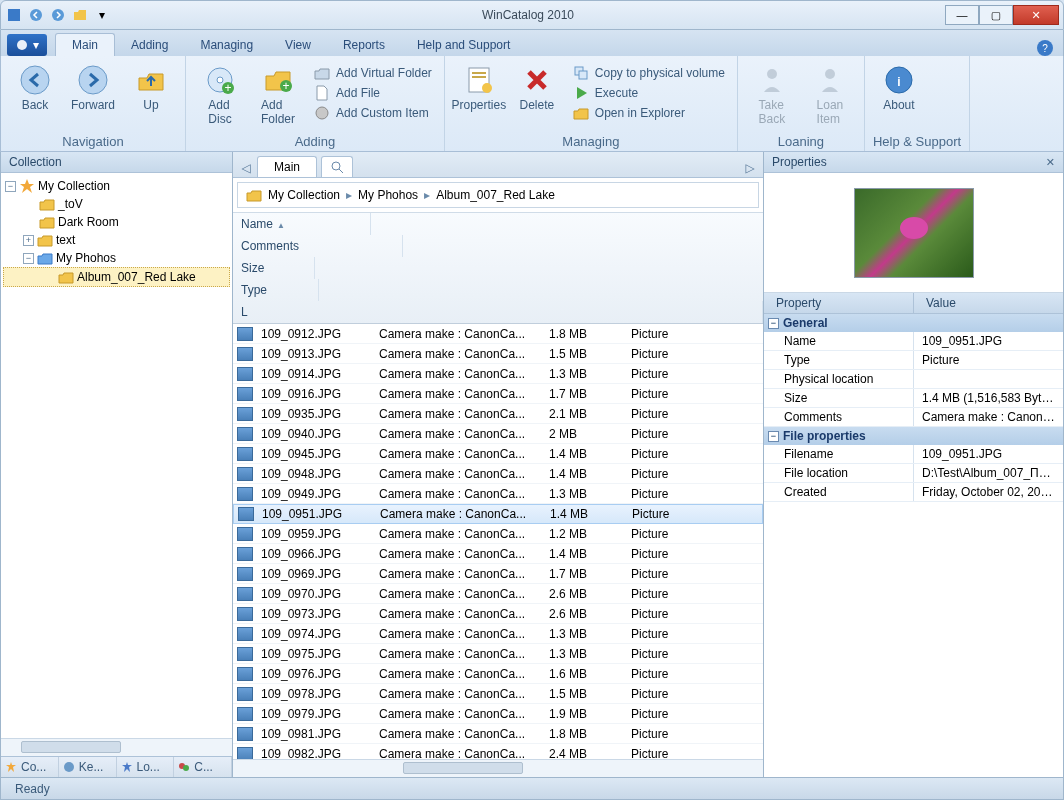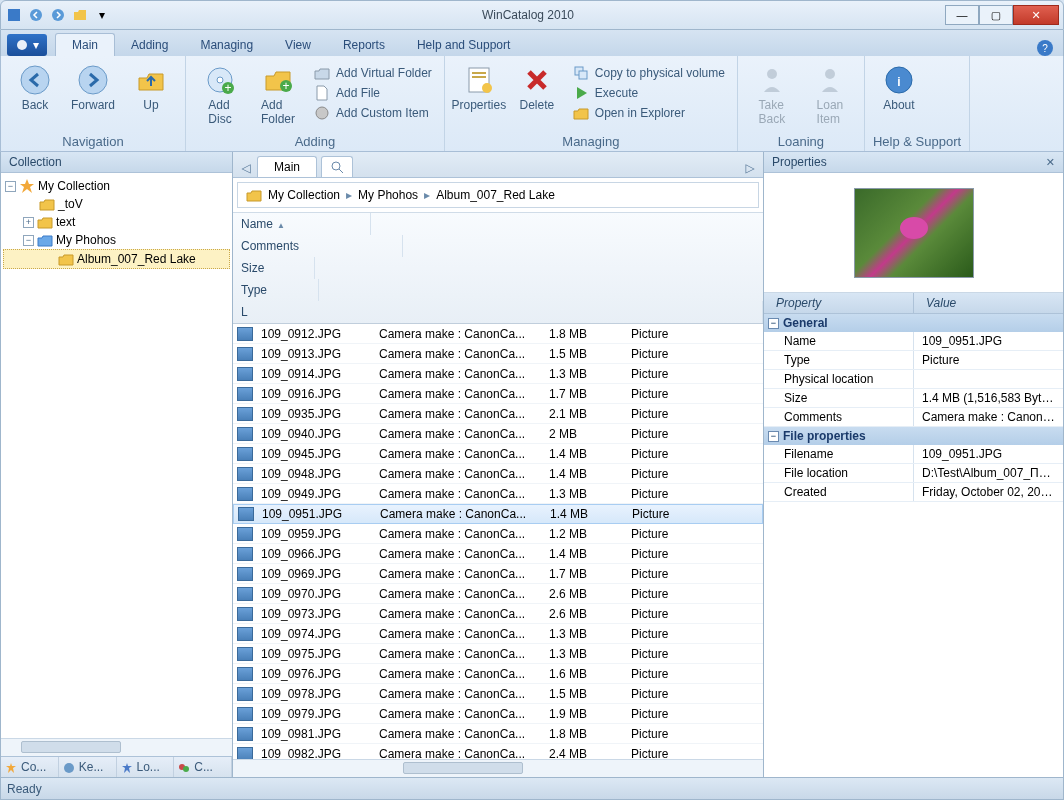--- a/index.html
+++ b/index.html
@@ -43,21 +43,21 @@
 .tree { flex:1; overflow:auto; padding:4px 2px;}
 .tnode { display:flex; align-items:center; gap:3px; padding:1px 2px; white-space:nowrap;}
 .tnode .exp { width:11px; height:11px; border:1px solid #8fa6bc; font-size:9px; line-height:9px; text-align:center; color:#4a6a8a;}
 .tnode.indent1 { padding-left:20px;}
 .tnode.indent2 { padding-left:38px;}
 .tnode.sel { background:#fdf2c4; border:1px dotted #caa94a;}
 .ticon { width:16px; height:16px; display:inline-flex; align-items:center; justify-content:center;}
 .hscroll { height:18px; background:#eef4fa; border-top:1px solid #cad8e6; position:relative;}
 .hscroll .thumb { position:absolute; left:20px; top:2px; height:12px; width:100px; background:#d0ddea; border:1px solid #aebfcf; border-radius:2px;}
 .bottom-tabs { display:flex; border-top:1px solid #adc2d8;}
-.btab { flex:1; display:flex; align-items:flex-end; gap:4px; padding:3px 4px; background:linear-gradient(#e6eef8,#d6e2ee); border-right:1px solid #c1d0e0; font-size:11px; color:#3a5a7a; overflow:hidden;}
+.btab { flex:1; display:flex; align-items:center; gap:4px; padding:3px 4px; background:linear-gradient(#e6eef8,#d6e2ee); border-right:1px solid #c1d0e0; font-size:11px; color:#3a5a7a; overflow:hidden;}
 
 
 .panel-center { flex:1; background:#fff; display:flex; flex-direction:column; min-width:0;}
 .tabstrip { height:26px; background:linear-gradient(#e2ecf6,#d4e1ee); display:flex; align-items:flex-end; padding:0 4px; border-bottom:1px solid #adc2d8;}
 .tabstrip .navarrow { width:18px; height:18px; color:#5a7a9a; display:flex; align-items:center; justify-content:center;}
 .filetab { background:#fff; border:1px solid #adc2d8; border-bottom:none; padding:3px 16px; border-top-left-radius:3px; border-top-right-radius:3px; margin:0 2px;}
 .filetab.icon { padding:3px 8px;}
 .breadcrumb { display:flex; align-items:center; gap:6px; padding:4px 8px; border:1px solid #c8d6e4; margin:4px; background:#fff;}
 .breadcrumb .sep { color:#6a8aaa;}
 .col-headers { display:flex; background:linear-gradient(#f8fbfe,#e8eff6); border-top:1px solid #d0dce8; border-bottom:1px solid #c0cedc;flex-direction:column;}
@@ -77,32 +77,32 @@
 .center-hscroll .thumb { position:absolute; left:170px; top:2px; height:12px; width:120px; background:#d0ddea; border:1px solid #aebfcf; border-radius:2px;}
 
 
 .panel-right { width:300px; background:#fff; display:flex; flex-direction:column; border-left:1px solid #9fb6cc;}
 .panel-right .panel-header { display:flex; align-items:center;}
 .panel-right .panel-header .closex { margin-left:auto; color:#4a6a8a; font-size:11px;}
 .preview { height:120px; display:flex; align-items:center; justify-content:center; border-bottom:1px solid #cad8e6;}
 .preview .img { width:120px; height:90px; background:linear-gradient(135deg,#3a6a2a 0%,#5a8a3a 40%,#c23a8a 50%,#5a8a3a 60%,#2a5a1a 100%); border:1px solid #8a9aaa; position:relative;}
 .preview .img:after { content:""; position:absolute; left:50%; top:45%; width:28px; height:22px; background:#d84aa8; border-radius:50%; transform:translate(-50%,-50%);}
 .propgrid-head { display:flex; background:linear-gradient(#d8e6f4,#c6d8ea); border-bottom:1px solid #adc2d8;}
-.propgrid-head div { padding:3px 12px; color:#2a4a6a;font-style:italic;}
+.propgrid-head div { padding:3px 12px; color:#2a4a6a;}
 .pg-prop { width:150px; border-right:1px solid #adc2d8;}
 .pg-val { flex:1;}
 .propgrid { flex:1; overflow:auto;}
 .pgroup { background:linear-gradient(#c8dcf0,#b4cee8); padding:2px 4px; color:#1a3a6a; font-weight:600; display:flex; align-items:center; gap:4px;}
 .pgroup .exp { width:11px; height:11px; border:1px solid #6a8ab0; background:#fff; font-size:9px; line-height:9px; text-align:center; color:#4a6a8a;}
 .prow { display:flex; border-bottom:1px solid #e6eef6;}
 .prow .pk { width:150px; padding:2px 8px 2px 20px; border-right:1px solid #d6e2ee;}
 .prow .pv { flex:1; padding:2px 8px; overflow:hidden; text-overflow:ellipsis; white-space:nowrap;}
 
 
-.statusbar { height:22px; background:linear-gradient(#dce8f4,#c8d8e8); border:1px solid #9fb6cc; border-top:none; padding:3px 6px; color:#3a5a7a; display:flex; align-items:center;}
+.statusbar { height:22px; background:linear-gradient(#dce8f4,#c8d8e8); border:1px solid #9fb6cc; border-top:none; padding:3px 14px; color:#3a5a7a; display:flex; align-items:center;}
 
 
 svg { display:block; }
 </style>
 </head>
 <body>
 
 <div class="titlebar">
   <div class="qat">
     <div class="qbtn">
@@ -347,20 +347,29 @@
           <div class="tnode indent1">
             <span style="width:13px;display:inline-block"></span>
             <span class="ticon">
               <svg width="16" height="16">
                 <path d="M1 6 L5 6 L6 4 L15 4 L15 14 L1 14 Z" fill="#f2c44a" stroke="#c89a2a"></path>
               </svg>
             </span>
             <span>_toV</span>
           </div>
           <div class="tnode indent1">
+            <span style="width:13px;display:inline-block"></span>
+            <span class="ticon">
+              <svg width="16" height="16">
+                <path d="M1 6 L5 6 L6 4 L15 4 L15 14 L1 14 Z" fill="#f2c44a" stroke="#c89a2a"></path>
+              </svg>
+            </span>
+            <span>Dark Room</span>
+          </div>
+          <div class="tnode indent1">
             <span class="exp">+</span>
             <span class="ticon">
               <svg width="16" height="16">
                 <path d="M1 6 L5 6 L6 4 L15 4 L15 14 L1 14 Z" fill="#f2c44a" stroke="#c89a2a"></path>
               </svg>
             </span>
             <span>text</span>
           </div>
           <div class="tnode indent1">
             <span class="exp">−</span>

